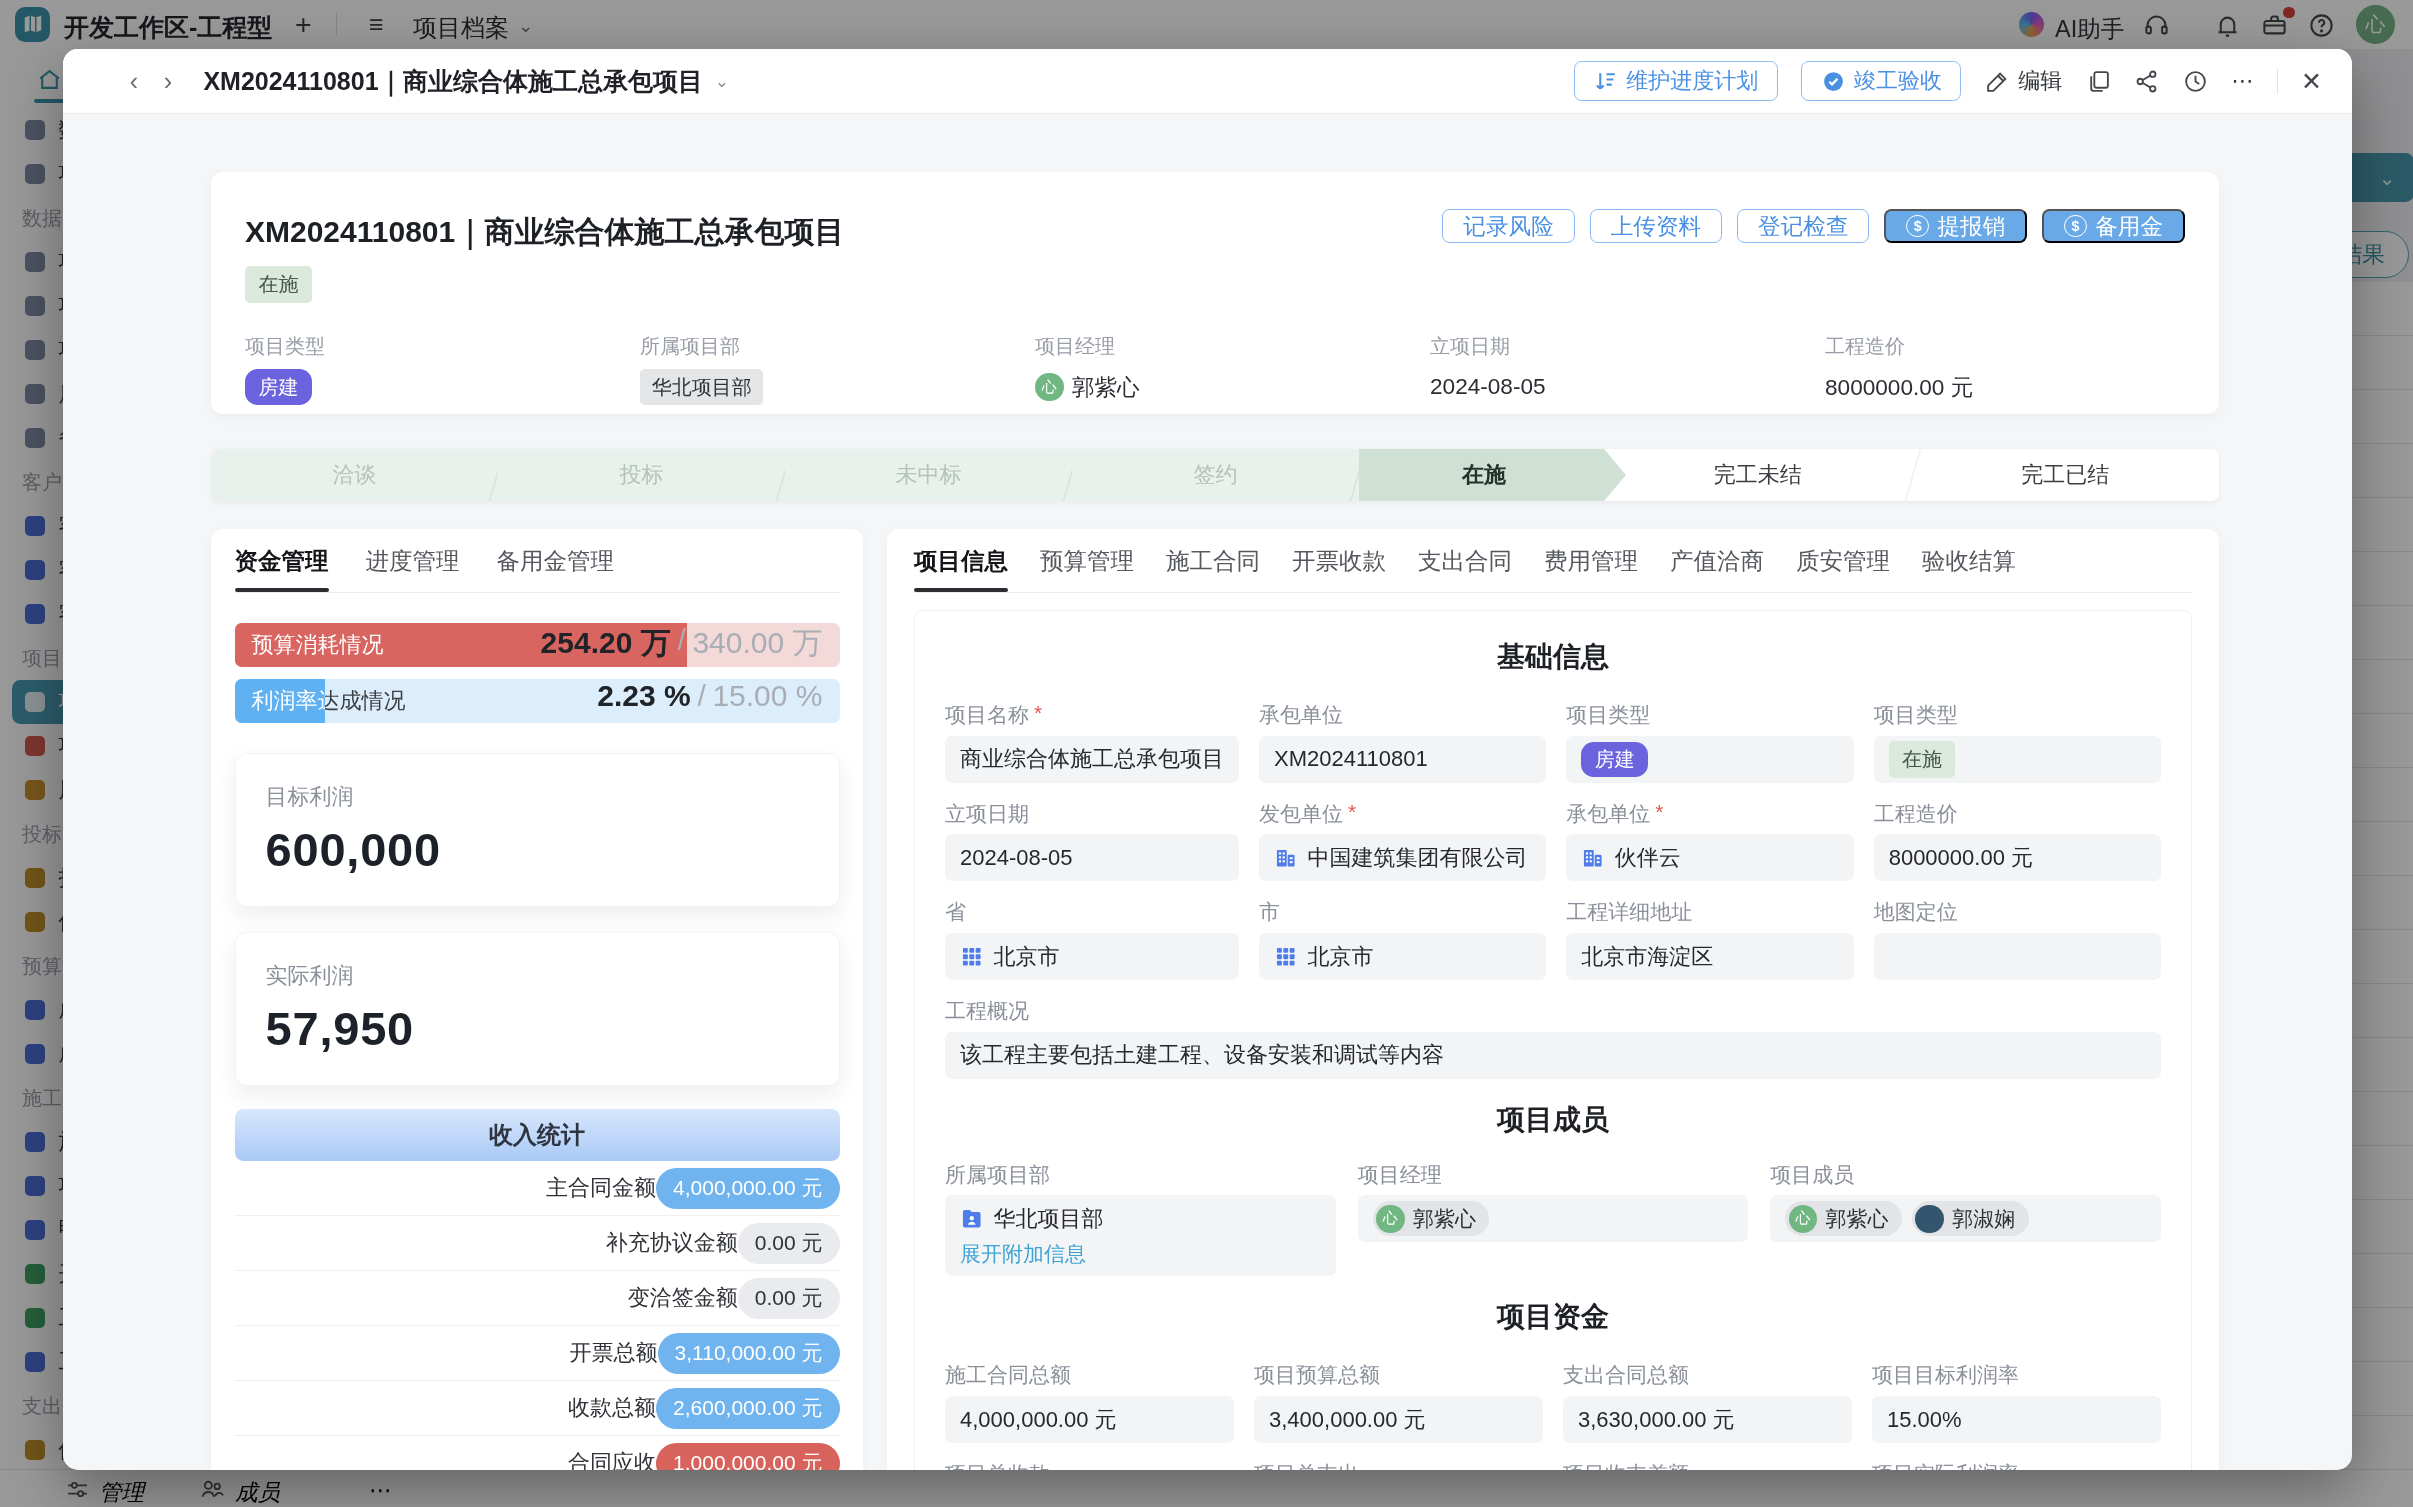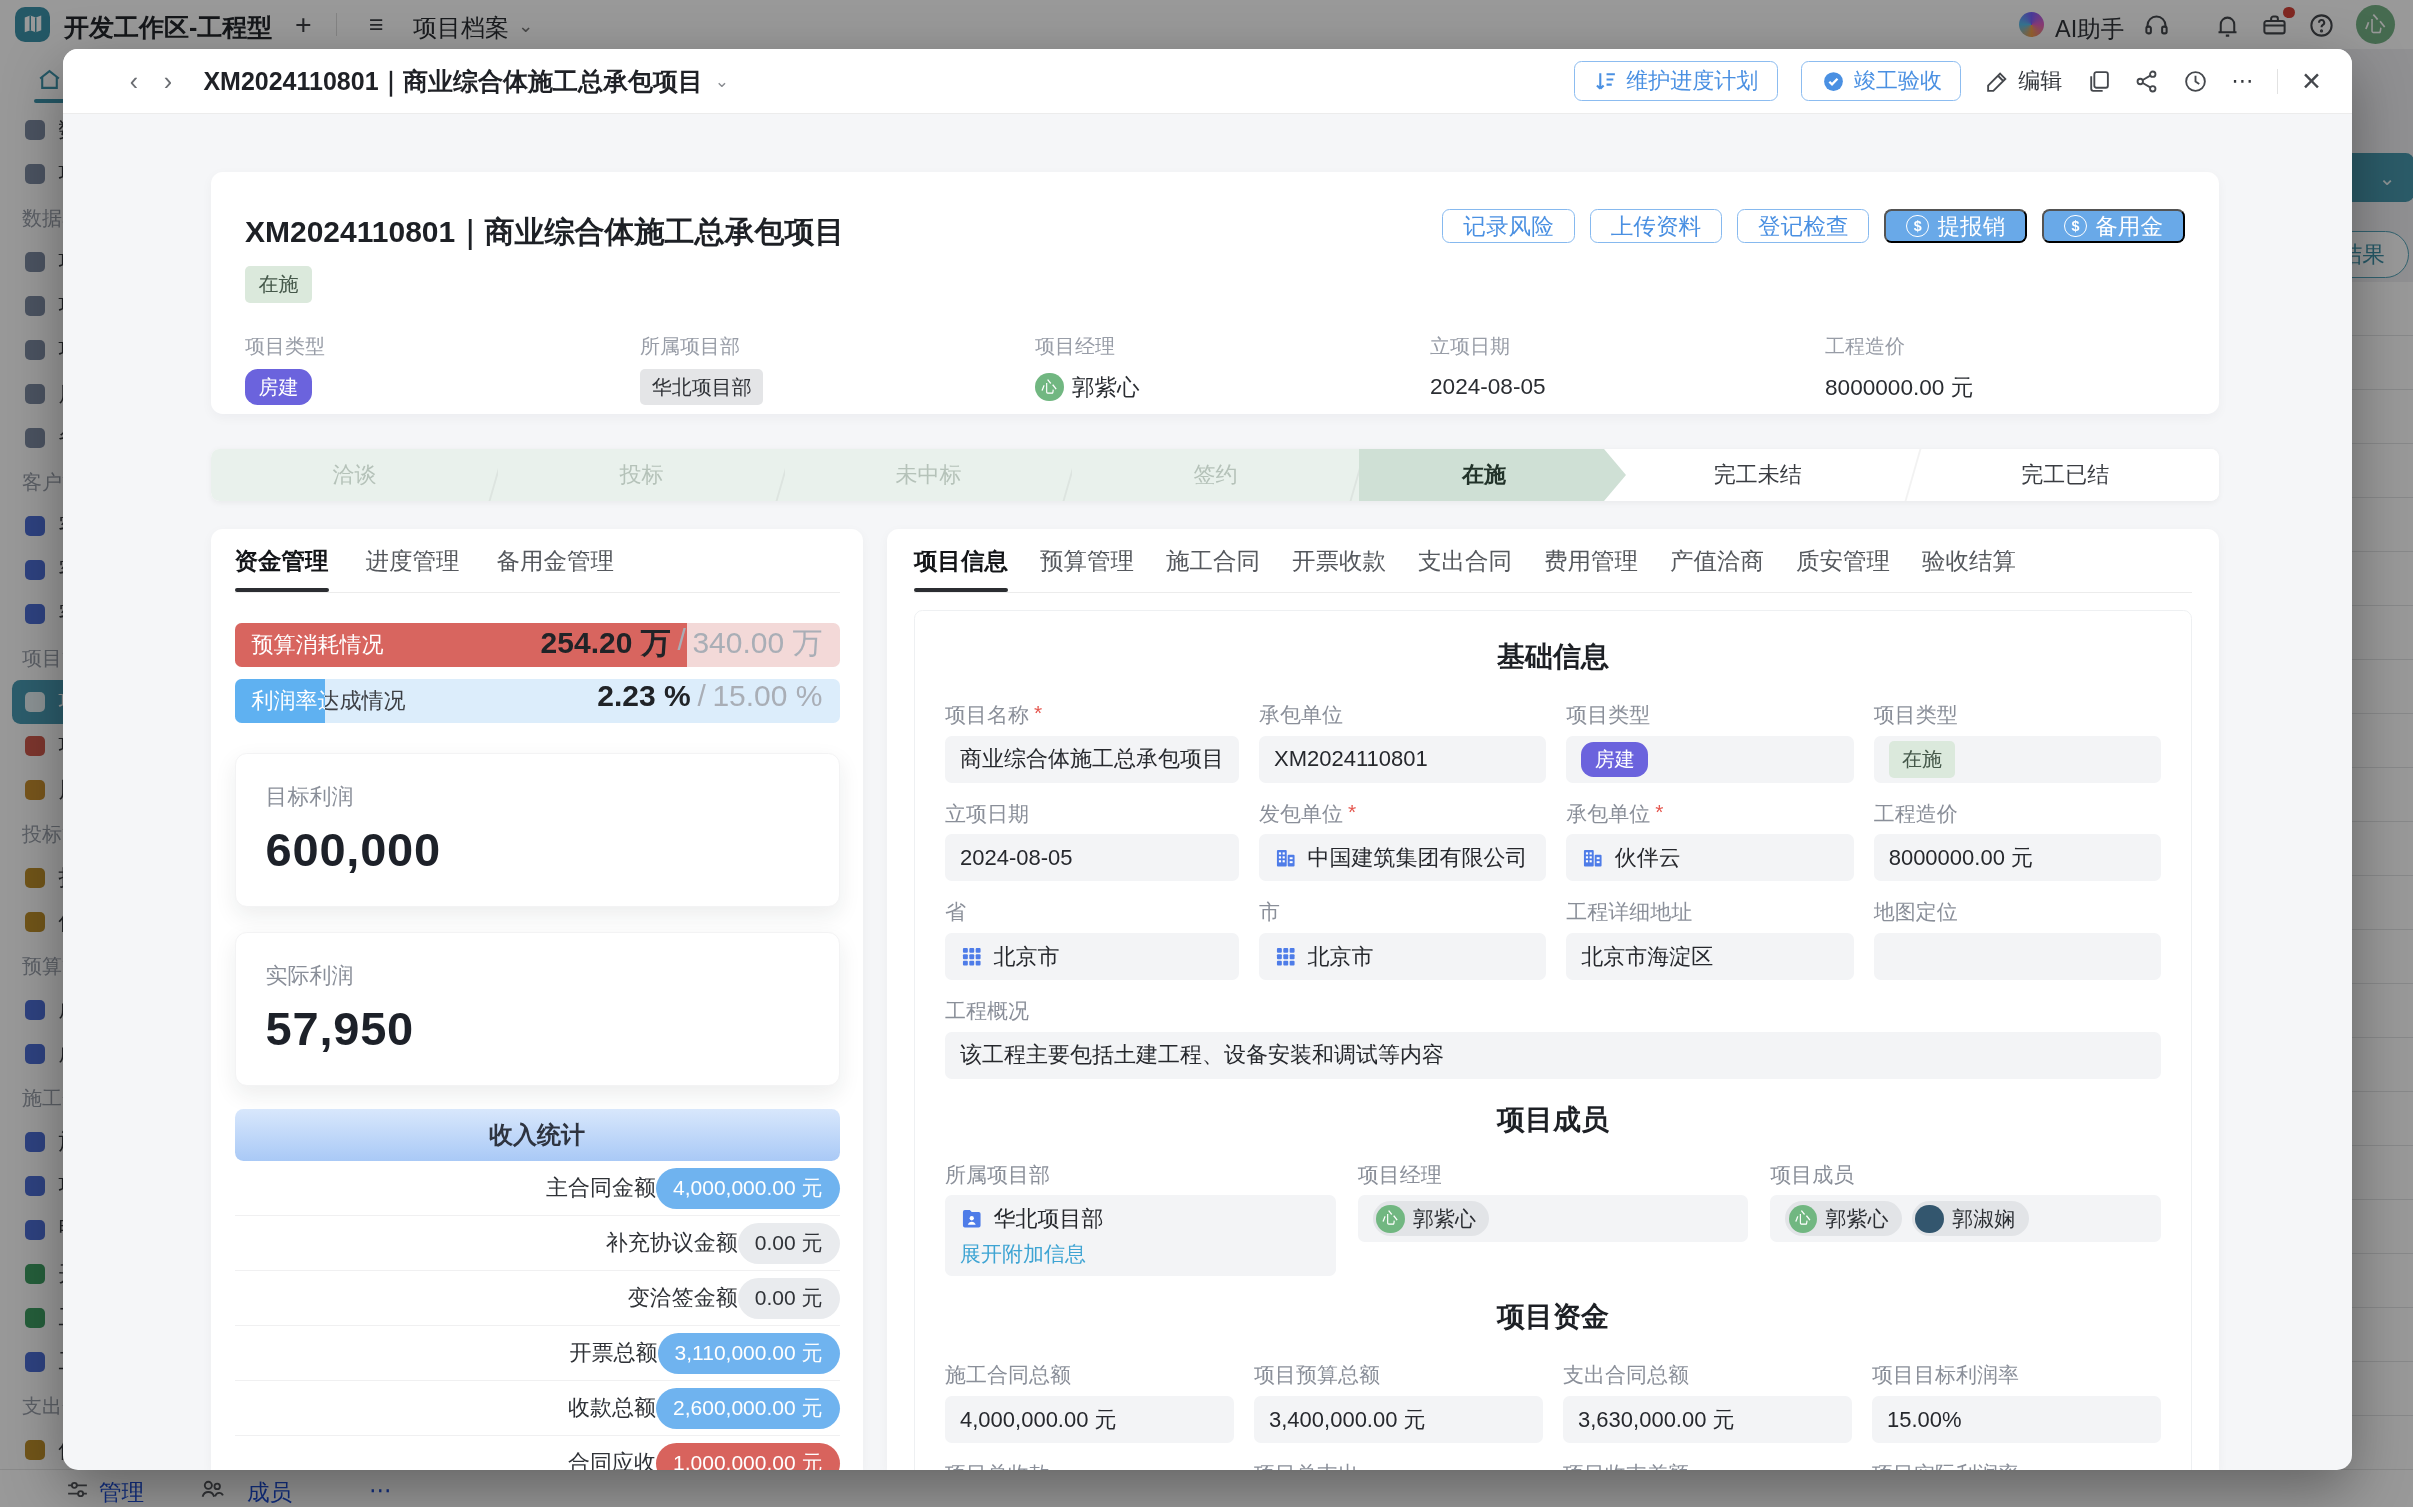--- a/index.html
+++ b/index.html
@@ -41,21 +41,21 @@
 
   .bg-main { position:absolute; left:143px; top:49px; width:2271px; height:1421px; background:#f0f1f3; }
   .bg-table { position:absolute; left:2180px; top:282px; width:233px; height:1187px;
               background:repeating-linear-gradient(180deg,#ffffff 0 53px,#e3e4e6 53px 54px); }
   .bg-teal-btn { position:absolute; left:2288px; top:153px; width:126px; height:49px; background:#4898ad; border-radius:8.4px;
                  color:#eaf4f6; display:flex; align-items:center; justify-content:flex-end; padding-right:18.4px; font-size:20px; }
   .bg-pill { position:absolute; left:2293px; top:231px; width:116px; height:47px; background:#fff; border:1.7px solid #53a4ba;
              border-radius:23.5px; color:#3f93aa; font-size:22.6px; display:flex; align-items:center; justify-content:center; }
   .bottombar { position:absolute; left:0; top:1469px; width:2413px; height:39px; background:#fff; border-top:0.8px solid #e6e6e6; }
   .bb-ic { position:absolute; top:6.7px; width:25px; height:25px; color:#55585d; }
-  .bb-lb { position:absolute; top:6.7px; font-size:22.6px; color:#1d4ed8; }
+  .bb-lb { position:absolute; top:6.7px; font-size:22.6px; color:#000000;font-style:italic; }
 
   
   #overlay { position:absolute; inset:0; background:rgba(0,0,0,0.40); z-index:2; }
 
   
   #modal { position:absolute; left:63px; top:49px; width:2289px; height:1421px; background:#f5f6f8;
            border-radius:15px; overflow:hidden; z-index:3; box-shadow:0 20px 59px rgba(0,0,0,.35); }
   .m-header { position:absolute; left:0; top:0; width:100%; height:65px; background:#fff; border-bottom:0.8px solid #ececec;
               display:flex; align-items:center; padding:0 30px 0 54px; }
   .nav-ar { font-size:25px; color:#6b6e73; width:34px; text-align:center; }
@@ -341,21 +341,21 @@
         </svg>
     </span>
     <span class="bb-lb" style="left:99px;">管理</span>
     <span class="bb-ic" style="left:200px;">
       <svg viewBox="0 0 24 24" fill="none" stroke="currentColor" stroke-width="1.8">
           <circle cx="8" cy="8" r="3.4"></circle>
           <circle cx="16.5" cy="9" r="2.6"></circle>
           <path d="M2.5 19c.8-3 3-4.6 5.5-4.6S12.7 16 13.5 19M14.5 18.6c.6-2.2 2-3.4 4-3.4 1.6 0 2.8.8 3.5 2.4"></path>
         </svg>
     </span>
-    <span class="bb-lb" style="left:247px;">成员</span>
+    <span class="bb-lb" style="left:235px;">成员</span>
     <span class="bb-lb" style="left:369px;">⋯</span>
   </div>
 </div>
 
 <div id="overlay"></div>
 
 <div id="modal">
 
   <div class="m-header">
     <span class="nav-ar">‹</span>

